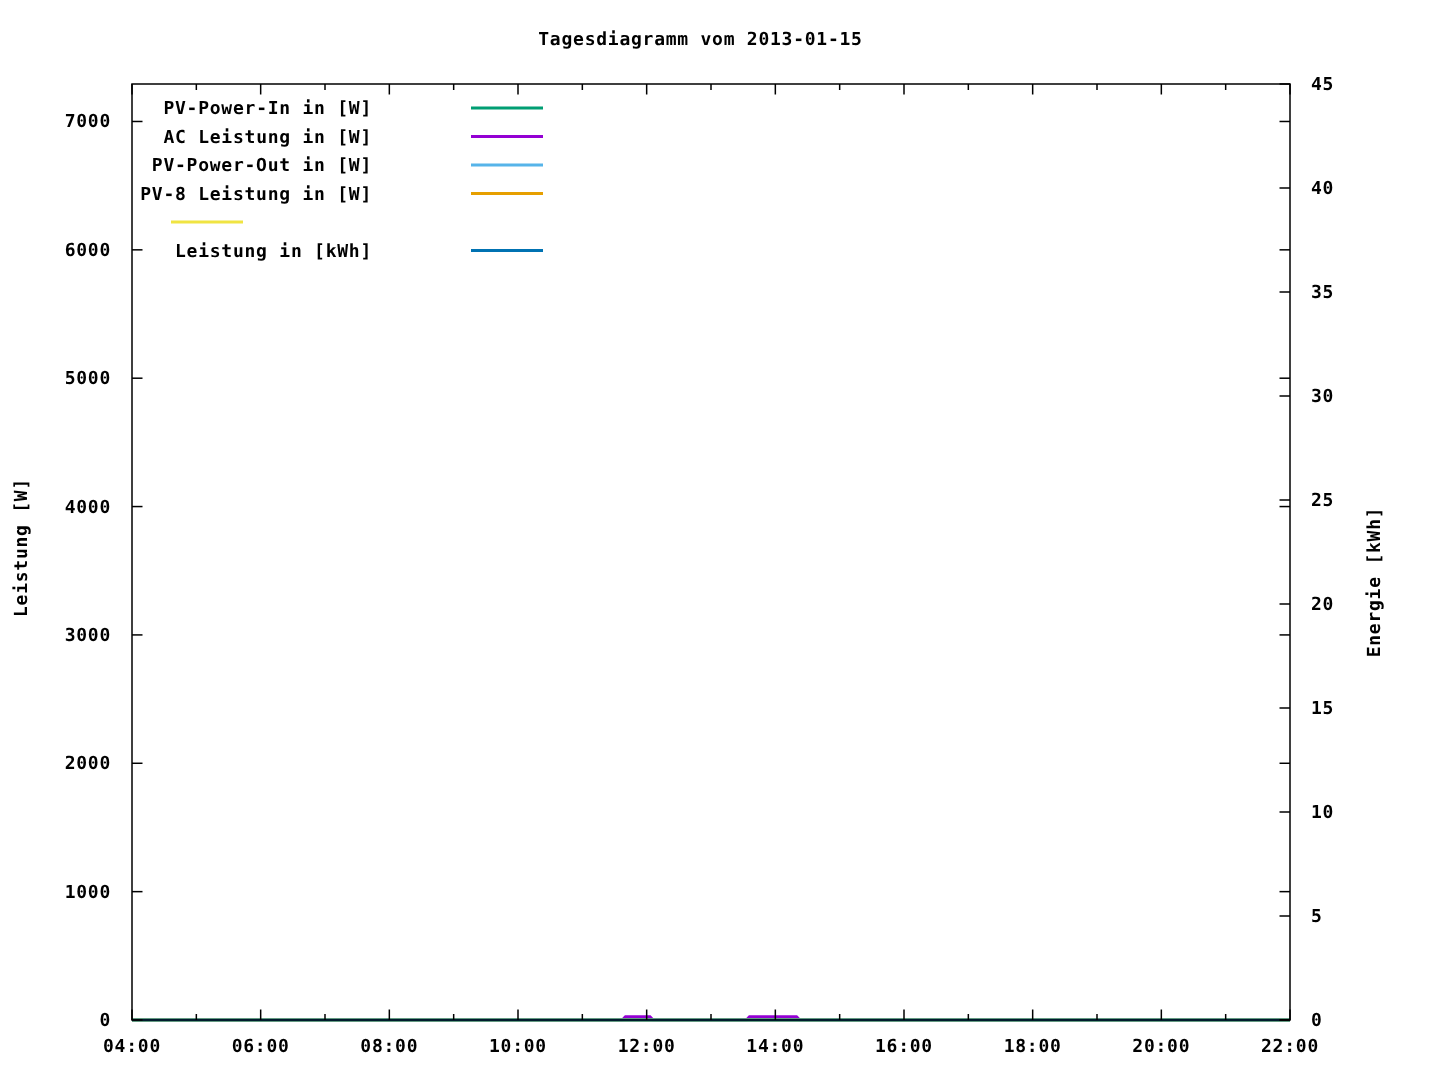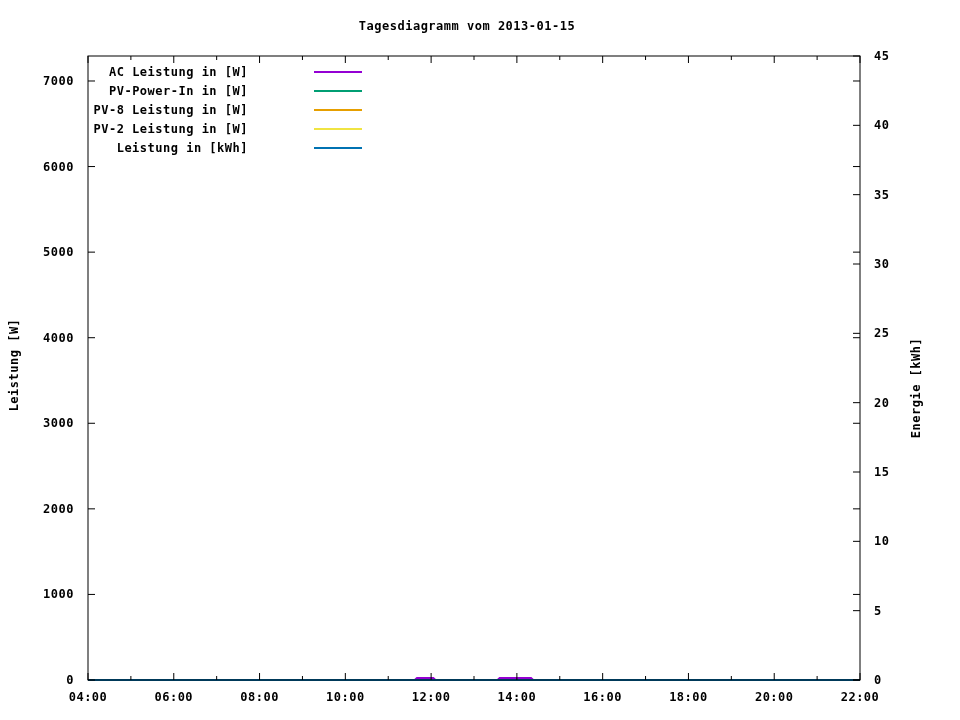--- a/index.html
+++ b/index.html
@@ -131,32 +131,35 @@
   </svg>
 
 <div id="title" class="chart-text">Tagesdiagramm vom 2013-01-15</div>
 
 <div id="ylabel" class="chart-text">Leistung [W]</div>
 
 <div id="y2label" class="chart-text">Energie [kWh]</div>
 
 <div class="legend">
   <div class="lrow">
+    <span class="llabel">PV-Power-In in [W]</span>
+    <span class="swatch" style="background: rgb(0, 158, 115);"></span>
+  </div>
+  <div class="lrow">
     <span class="llabel">AC Leistung in [W]</span>
     <span class="swatch" style="background: rgb(148, 0, 211);"></span>
   </div>
   <div class="lrow">
-    <span class="llabel">PV-Power-In in [W]</span>
-    <span class="swatch" style="background: rgb(0, 158, 115);"></span>
+    <span class="llabel">PV-Power-Out in [W]</span>
+    <span class="swatch" style="background: rgb(86, 180, 233);"></span>
   </div>
   <div class="lrow">
     <span class="llabel">PV-8 Leistung in [W]</span>
     <span class="swatch" style="background: rgb(230, 159, 0);"></span>
   </div>
   <div class="lrow">
-    <span class="llabel">PV-2 Leistung in [W]</span>
     <span class="swatch" style="background: rgb(240, 228, 66);"></span>
   </div>
   <div class="lrow">
     <span class="llabel">Leistung in [kWh]</span>
     <span class="swatch" style="background: rgb(0, 114, 178);"></span>
   </div>
 </div>
 
 </body></html>

